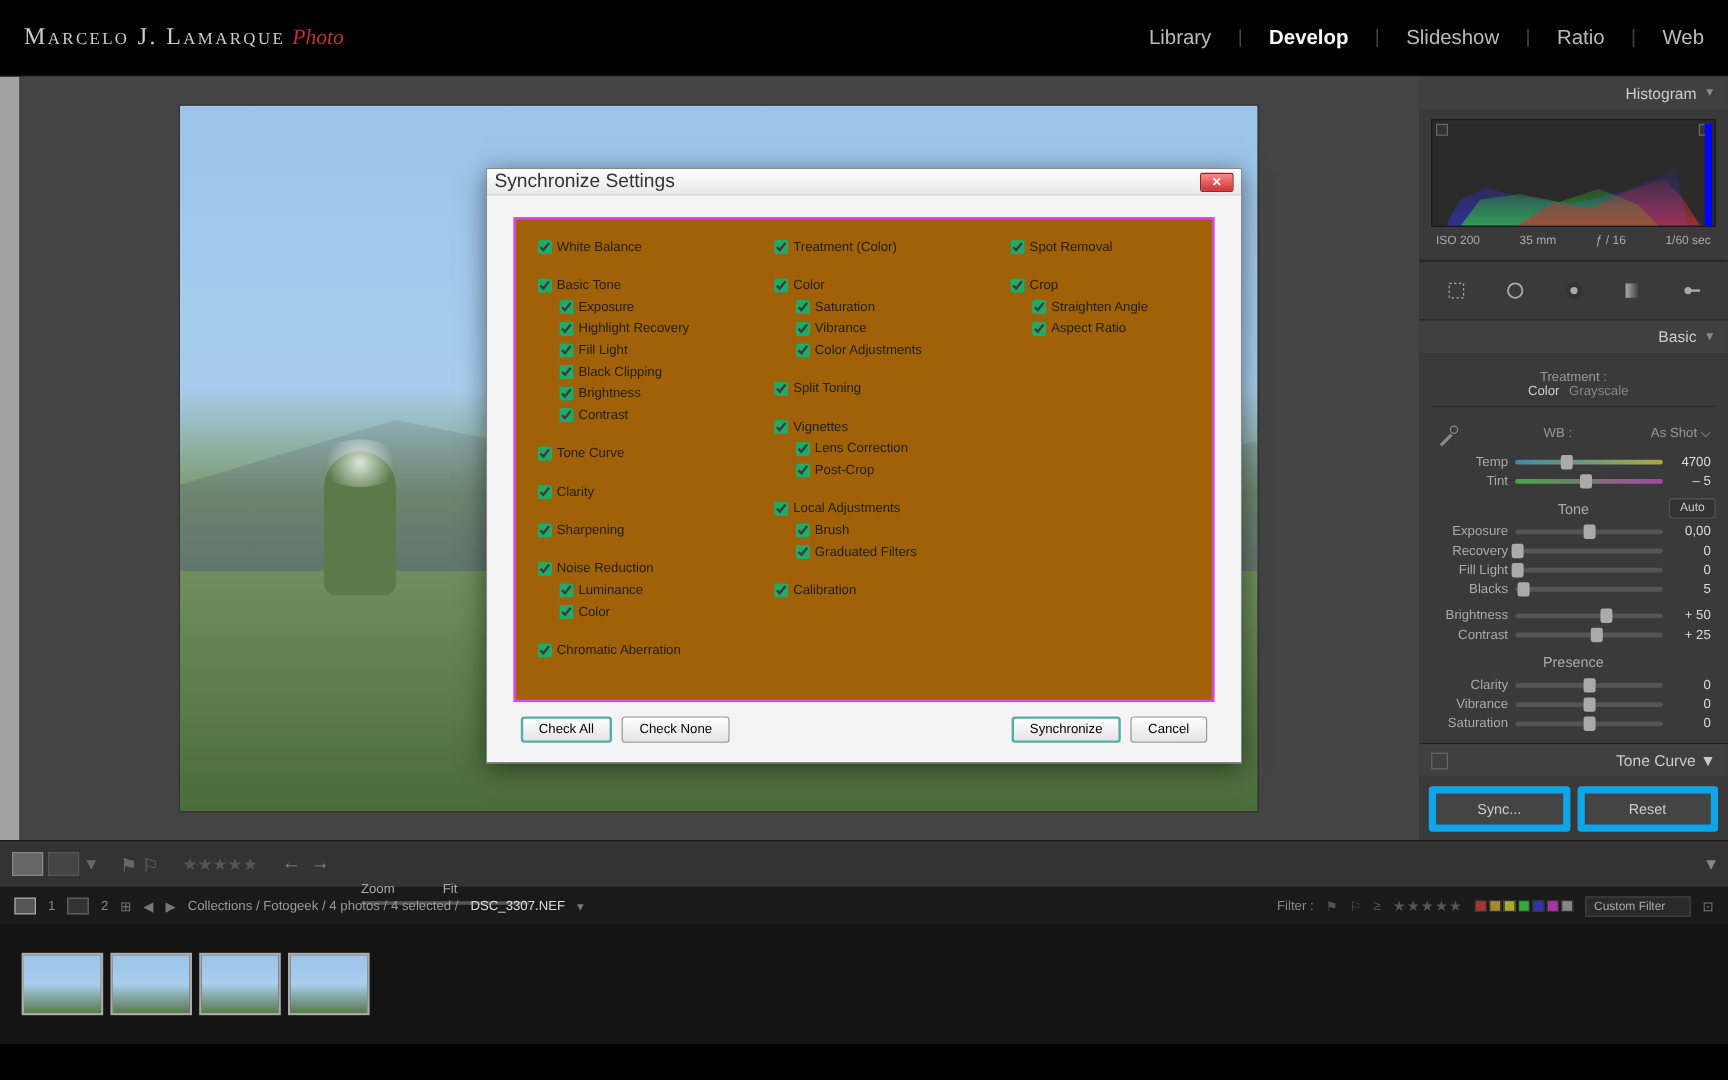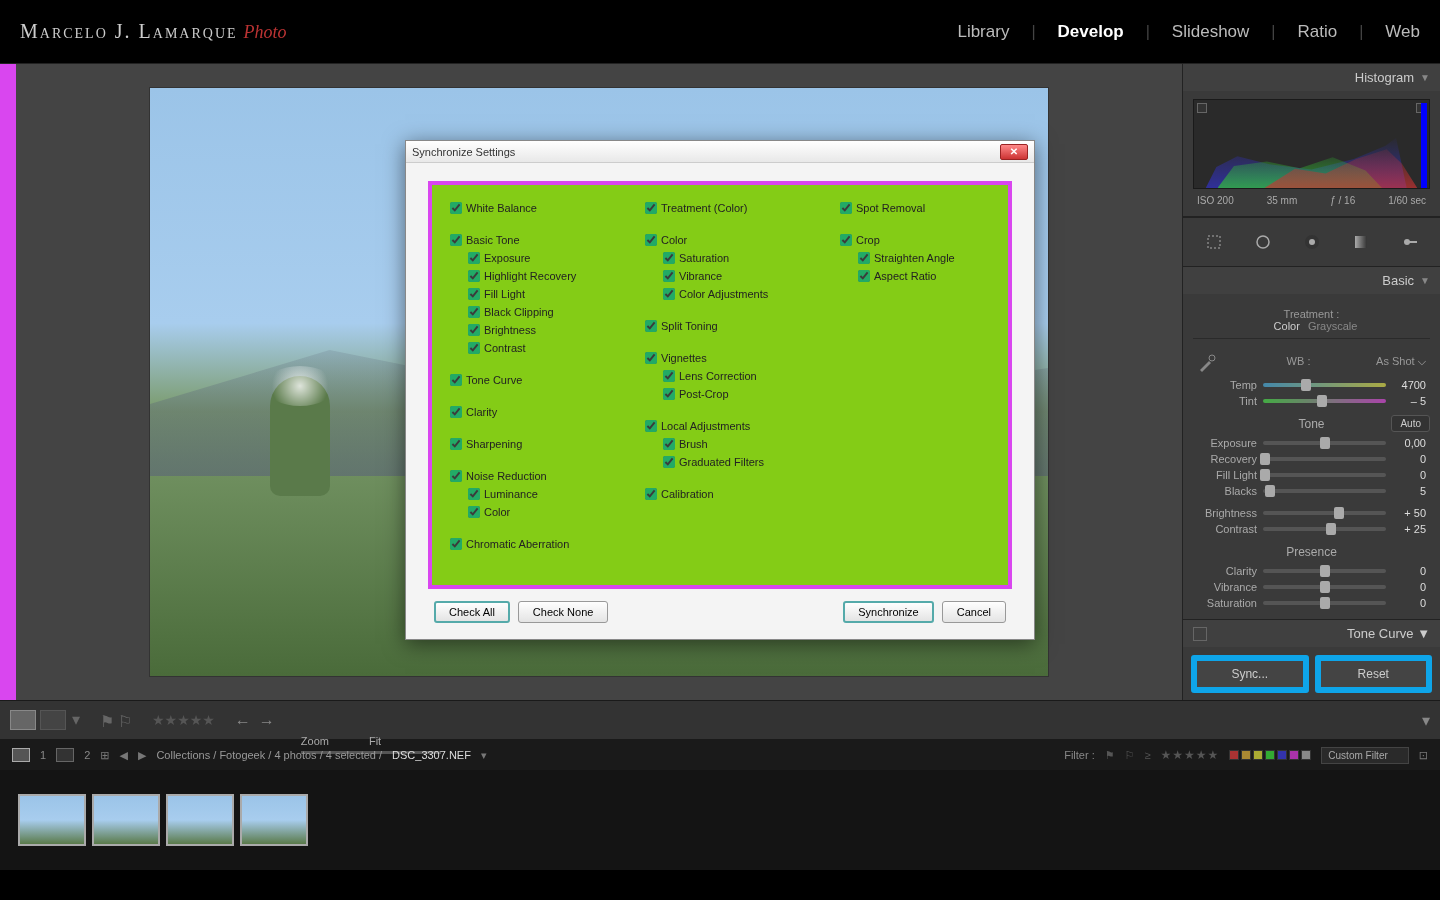--- a/index.html
+++ b/index.html
@@ -9,21 +9,21 @@
 .header { height: 64px; background: #000; display: flex; align-items: center; justify-content: space-between; padding: 0 20px; border-bottom: 1px solid #222; }
 .identity { display: flex; align-items: baseline; gap: 6px; }
 .identity-name { font-family: "Trajan Pro", serif; font-size: 20px; letter-spacing: 2px; color: #ccc; font-variant: small-caps; text-align: right; }
 .identity-tag { font-family: serif; font-size: 18px; color: #b33; font-style: italic; }
 .modules { display: flex; gap: 22px; align-items: center; }
 .module { color: #bbb; font-size: 17px; cursor: pointer; }
 .module.active { color: #fff; font-weight: 600; }
 .module-sep { color: #444; }
 
 
-.main { display: flex; height: 636px; background: #d946ef; padding-left: 16px; }
+.main { display: flex; height: 636px; background: #a3a3a3; padding-left: 16px; }
 .canvas-area { flex: 1; position: relative; background: #444; display: flex; align-items: center; justify-content: center; }
 .photo { width: 900px; height: 590px; background: linear-gradient(to bottom, #9bc4e8 0%, #a8cdee 40%, #7a9a6a 55%, #4a6b3a 100%); position: relative; border: 1px solid #333; }
 .mountain { position: absolute; bottom: 200px; left: 0; right: 0; height: 180px; background: linear-gradient(to top, rgba(90,100,120,0.6), transparent); clip-path: polygon(0 100%, 0 60%, 20% 30%, 40% 50%, 60% 35%, 80% 55%, 100% 40%, 100% 100%); }
 .cactus { position: absolute; bottom: 180px; left: 120px; width: 60px; height: 120px; background: #5a7a4a; border-radius: 30px 30px 10px 10px; }
 .cactus::before { content:''; position:absolute; top:-10px; left:-5px; right:-5px; height:40px; background: radial-gradient(circle, rgba(255,255,255,0.8) 0%, transparent 70%); border-radius:50%; }
 
 
 .right-panel { width: 258px; background: #3a3a3a; overflow-y: auto; border-left: 1px solid #222; position: relative; }
 .right-panel::-webkit-scrollbar { width: 12px; }
 .right-panel::-webkit-scrollbar-track { background: #2a2a2a; }
@@ -84,24 +84,24 @@
 .color-swatches { display:flex; gap:2px; }
 .color-sw { width:10px; height:10px; border:1px solid #333; }
 .filter-combo { background:#2a2a2a; border:1px solid #444; color:#aaa; font-size:10px; padding:2px 20px 2px 6px; }
 .filmstrip { height:100px; background:#141414; display:flex; align-items:center; padding:0 18px; gap:6px; }
 .thumb { width:68px; height:52px; border:2px solid #aaa; background:linear-gradient(to bottom,#9bc4e8 0%,#a8cdee 50%,#5a7a4a 100%); cursor:pointer; }
 
 
 .dialog-overlay { position:absolute; top:0; left:0; right:0; bottom:0; display:flex; align-items:flex-start; justify-content:center; padding-top:140px; }
 .dialog { width:630px; background:#f0f0f0; border:1px solid #888; box-shadow:0 4px 20px rgba(0,0,0,0.5); font-size:11px; }
 .dialog-titlebar { height:22px; background:linear-gradient(to bottom,#fff,#e8e8e8); border-bottom:1px solid #ccc; display:flex; align-items:center; padding:0 6px; }
-.dialog-title { color:#333; font-size:11px; }
+.dialog-title { color:#333; font-size:16px; }
 .dialog-close { margin-left:auto; width:28px; height:16px; background:linear-gradient(to bottom,#f88,#c33); border:1px solid #922; border-radius:2px; color:#fff; display:flex; align-items:center; justify-content:center; font-size:10px; font-weight:bold; cursor:pointer; }
 .dialog-body { padding:18px 22px 14px; background:#f4f4f4; }
-.fieldset { border:4px solid #d946ef; background:#84cc16; padding:14px 18px 18px; display:flex; gap:10px; }
+.fieldset { border:2px solid #d946ef; background:#a16207; padding:14px 18px 18px; display:flex; gap:10px; }
 .col { flex:1; }
 .col3 { width:150px; }
 .chk-group { margin-bottom:14px; }
 .chk { display:flex; align-items:center; gap:4px; color:#222; font-size:11px; line-height:18px; }
 .chk.sub { margin-left:18px; }
 .chk input { width:12px; height:12px; accent-color:#2a6; }
 .dialog-buttons { display:flex; padding:12px 6px 2px; gap:8px; }
 .dlg-btn { padding:4px 14px; background:linear-gradient(to bottom,#fefefe,#e4e4e4); border:1px solid #999; border-radius:3px; font-size:11px; cursor:pointer; }
 .dlg-btn.primary { border:2px solid #5aa; padding:3px 13px; }
 .dialog-buttons .spacer { flex:1; }

